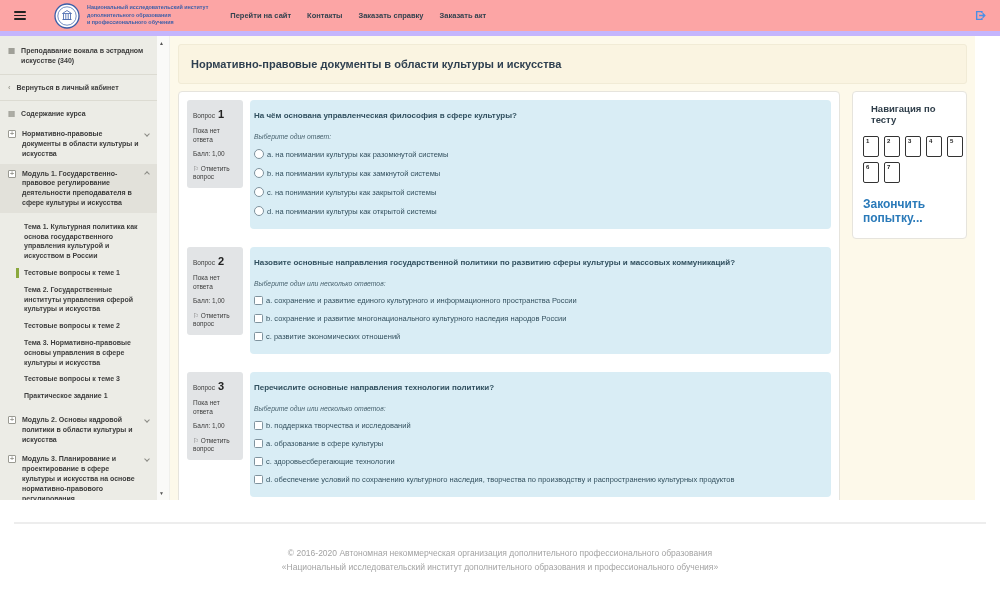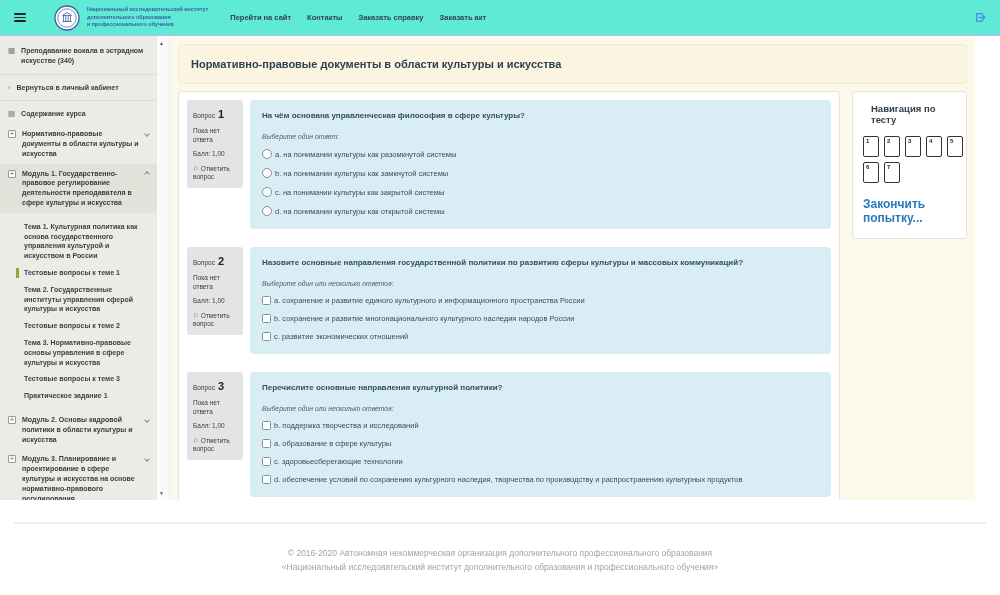--- a/index.html
+++ b/index.html
@@ -3,21 +3,21 @@
 <meta charset="utf-8">
 <style>
   * { box-sizing: border-box; margin: 0; padding: 0; }
   body {
     width: 1000px; height: 595px; margin: 0 auto; position: relative;
     background: #ffffff; overflow: hidden;
     font-family: "Liberation Sans", sans-serif; color: #333;
   }
   
   .header {
-    height: 36px; background: #5eead4; border-bottom: 1px solid #c4b5fd;
+    height: 36px; background: #fca5a5; border-bottom: 5px solid #c4b5fd;
     display: flex; align-items: center; padding: 0 14px;
   }
   .hamburger { width: 12px; cursor: pointer; margin-right: 28px; }
   .hamburger div { height: 1.6px; background: #222; margin: 2.2px 0; border-radius: 1px; }
   .logo-wrap { display: flex; align-items: center; gap: 7px; cursor: pointer; }
   .logo-text { font-size: 5.4px; line-height: 1.45; color: #3b5ea8; font-weight: 700; }
   .top-nav { display: flex; gap: 16px; margin-left: 22px; }
   .top-nav span { font-size: 7.5px; color: #32424e; font-weight: 700; cursor: pointer; }
   .logout { margin-left: auto; cursor: pointer; display: flex; align-items: center; }
 
@@ -75,21 +75,21 @@
   .q-info {
     width: 56px; flex-shrink: 0; background: #e2e4e6; border-radius: 3px;
     padding: 7px 6px; font-size: 6.5px; color: #3c3c3c; line-height: 1.3;
   }
   .q-info .q-no-row { display: flex; align-items: baseline; gap: 3px; }
   .q-info .q-no { font-size: 11px; font-weight: 700; color: #222; }
   .q-info .info-line { margin-top: 6px; }
   .q-info .flag-row { margin-top: 6px; cursor: pointer; }
   .q-info .flag-glyph { color: #6b6b6b; margin-right: 2px; }
   .q-content {
-    flex: 1; background: #d9edf5; border-radius: 4px; padding: 11px 12px 13px;
+    flex: 1; background: #d9edf5; border-radius: 4px; padding: 11px 4px 13px;
   }
   .q-text { font-size: 8px; font-weight: 700; color: #31505f; margin-bottom: 13px; }
   .q-prompt { font-size: 6.8px; font-style: italic; color: #48626e; margin-bottom: 4px; }
   .opt-row { display: flex; align-items: flex-end; gap: 3px; margin-top: 9px; cursor: pointer; }
   .radio-ctl {
     width: 10px; height: 10px; border: 1px solid #7f939e; border-radius: 50%;
     background: #fff; flex-shrink: 0; cursor: pointer;
   }
   .check-ctl {
     width: 9px; height: 9px; border: 1px solid #7f939e; border-radius: 1.5px;
@@ -284,21 +284,21 @@
               <span>Вопрос</span>
               <span class="q-no">3</span>
             </div>
             <div class="info-line">Пока нет ответа</div>
             <div class="info-line">Балл: 1,00</div>
             <div class="flag-row">
               <span class="flag-glyph">⚐</span><span>Отметить вопрос</span>
             </div>
           </div>
           <div class="q-content">
-            <div class="q-text">Перечислите основные направления культурной политики?</div>
+            <div class="q-text">Перечислите основные направления технологии политики?</div>
             <div class="q-prompt">Выберите один или несколько ответов:</div>
             <div class="opt-row">
               <span class="check-ctl"></span>
               <span class="opt-label">b. поддержка творчества и исследований</span>
             </div>
             <div class="opt-row">
               <span class="check-ctl"></span>
               <span class="opt-label">a. образование в сфере культуры</span>
             </div>
             <div class="opt-row">

